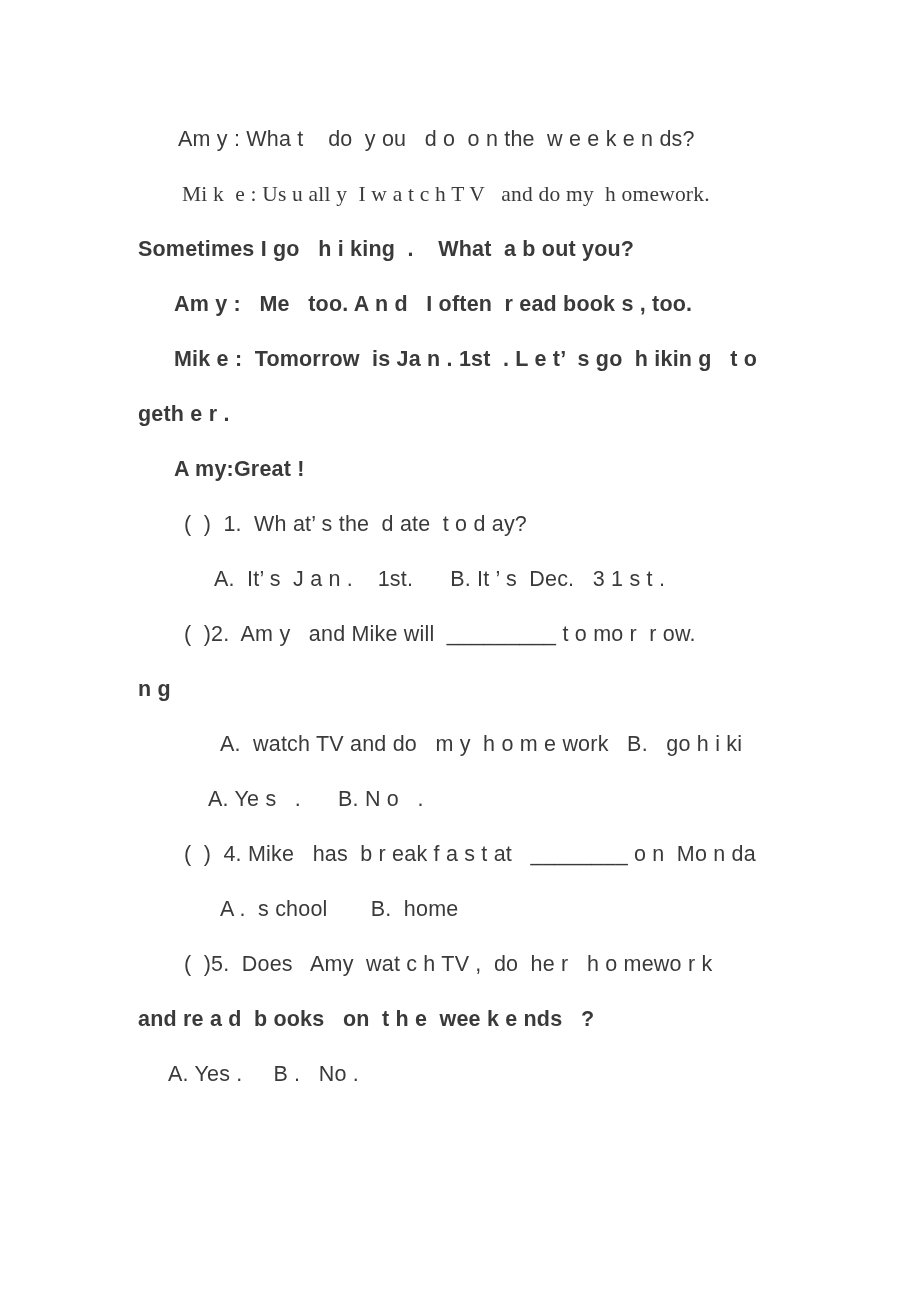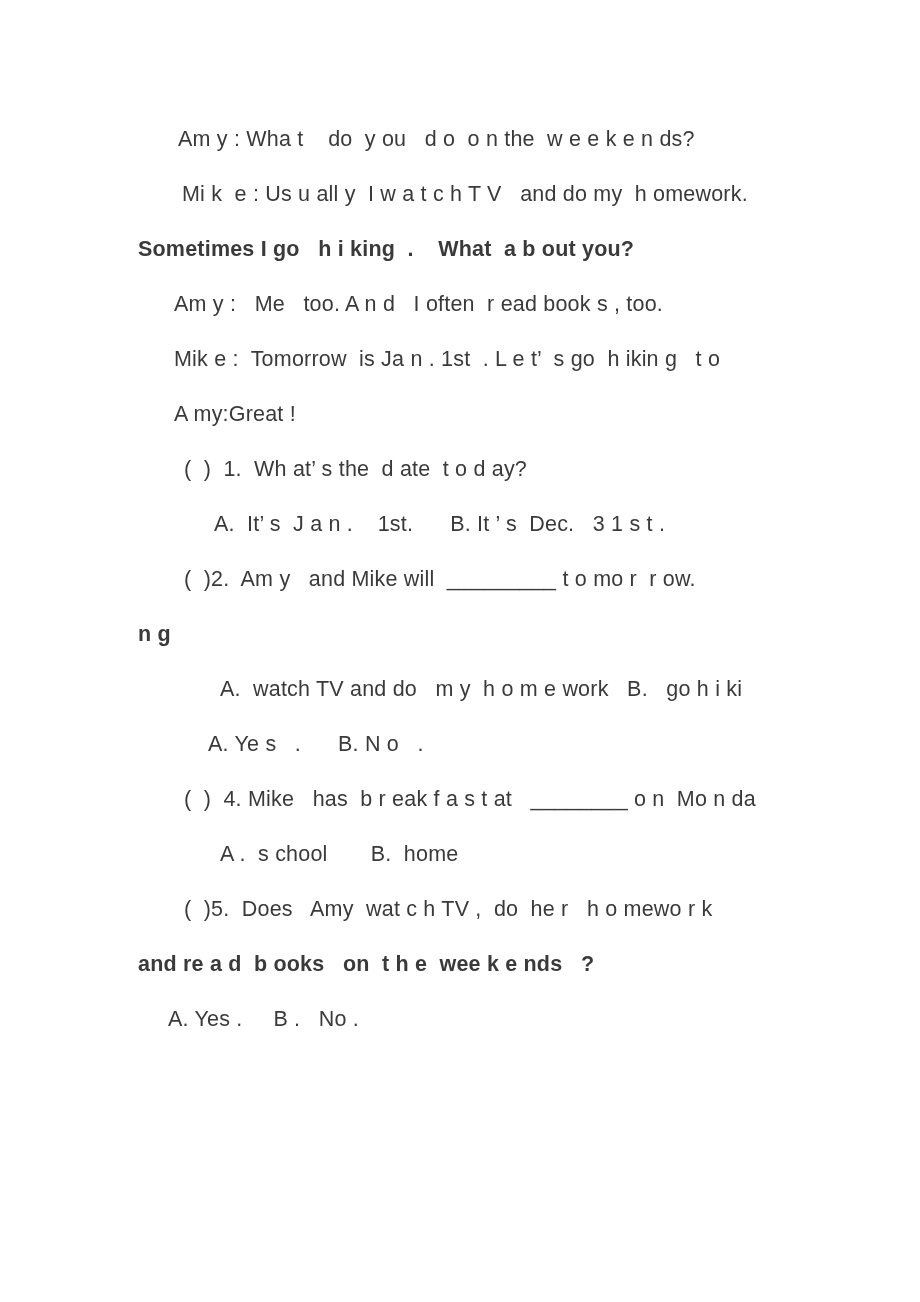--- a/index.html
+++ b/index.html
@@ -32,39 +32,40 @@
     font-size: 21.5px;
     white-space: pre;
     color: #3a3a3a;
     letter-spacing: 0.2px;
     font-weight: 400;
     -webkit-font-smoothing: antialiased;
   }
   
   .ind-0  { padding-left: 0px; font-weight: bold; }
   .ind-1  { padding-left: 40px; }
-  .ind-2  { padding-left: 44px; }
-  .ind-3  { padding-left: 36px; }
+  .ind-2  { padding-left: 44px; font-family: Liberation Serif, serif; }
+  .ind-3  { padding-left: 36px; font-weight: bold; }
   .ind-4  { padding-left: 76px; }
   .ind-5  { padding-left: 82px; }
   .ind-6  { padding-left: 46px; }
   .ind-7  { padding-left: 70px; }
   .ind-8  { padding-left: 30px; }
 </style>
 </head>
 <body>
 
 <div id="page">
   <div id="doc-body">
 
     <div class="line ind-1">Am y : Wha t    do  y ou   d o  o n the  w e e k e n ds?</div>
     <div class="line ind-2">Mi k  e : Us u all y  I w a t c h T V   and do my  h omework.</div>
     <div class="line ind-0">Sometimes I go   h i king  .    What  a b out you?</div>
     <div class="line ind-3">Am y :   Me   too. A n d   I often  r ead book s , too.</div>
     <div class="line ind-3">Mik e :  Tomorrow  is Ja n . 1st  . L e t’  s go  h ikin g   t o</div>
+    <div class="line ind-0">geth e r .</div>
     <div class="line ind-3">A my:Great !</div>
 
     <div class="line ind-6">(  )  1.  Wh at’ s the  d ate  t o d ay?</div>
     <div class="line ind-4">A.  It’ s  J a n .    1st.      B. It ’ s  Dec.   3 1 s t .</div>
 
     <div class="line ind-6">(  )2.  Am y   and Mike will  _________ t o mo r  r ow.</div>
     <div class="line ind-0">n g</div>
     <div class="line ind-5">A.  watch TV and do   m y  h o m e work   B.   go h i ki</div>
 
     <div class="line ind-7">A. Ye s   .      B. N o   .</div>

